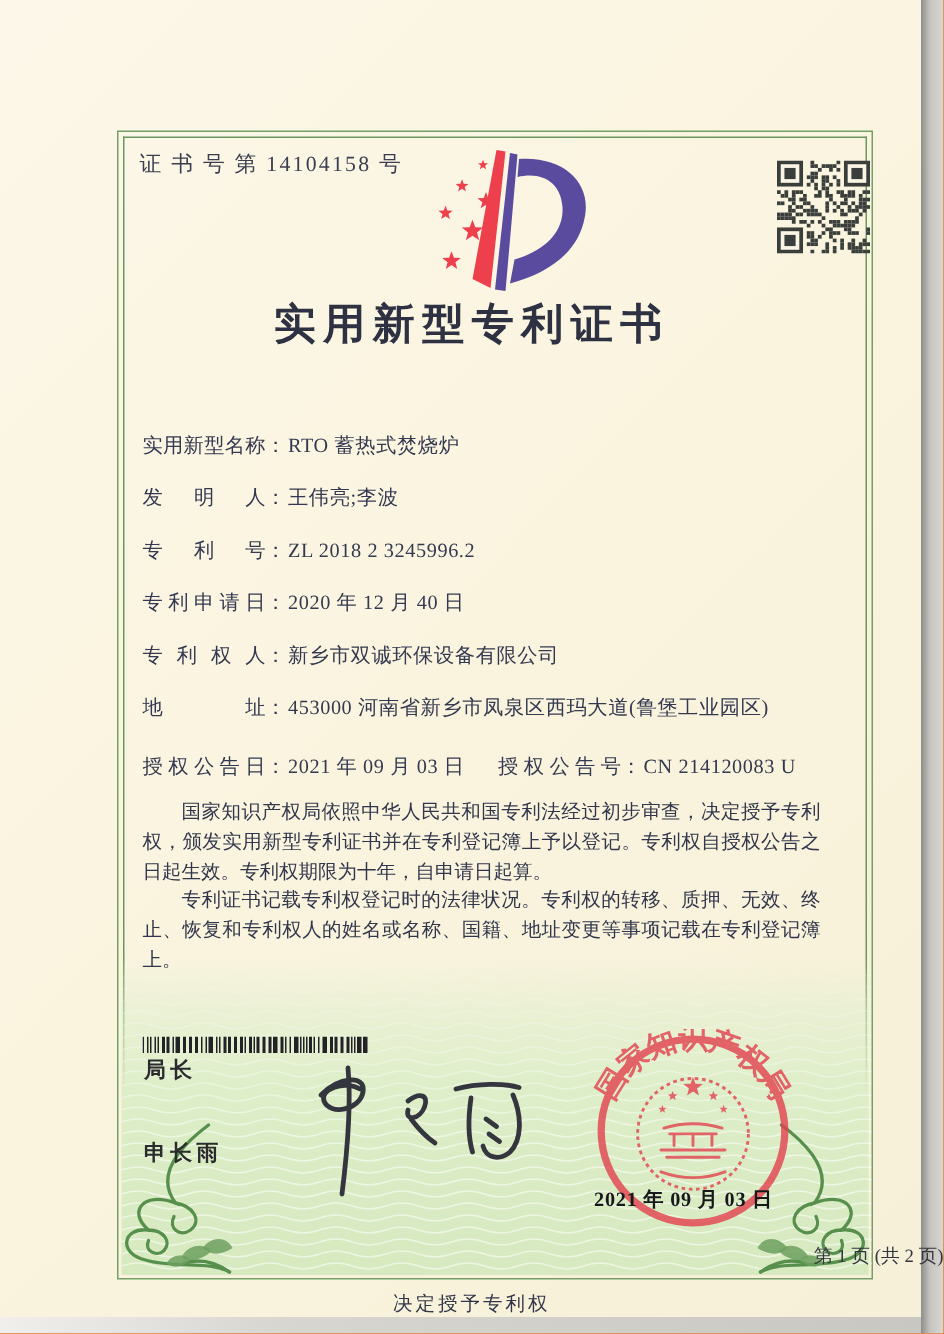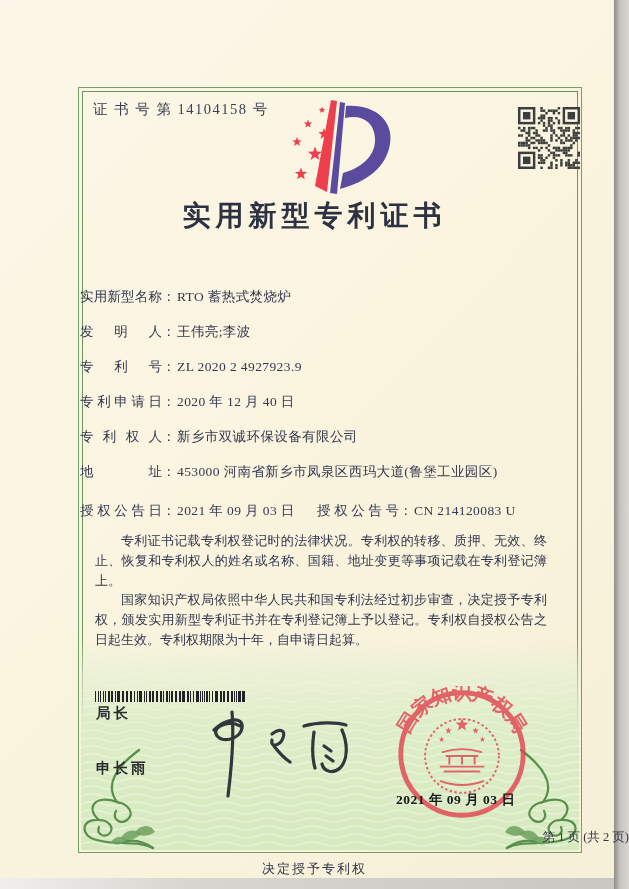--- a/index.html
+++ b/index.html
@@ -18,21 +18,21 @@
   .green-zone{position:absolute;left:2px;right:2px;bottom:2px;height:212px;
           background:linear-gradient(180deg,rgba(224,239,206,0) 0,rgba(224,239,206,.55) 34px,#ddeec8 90px,#d7e9bf 100%);}
   .green-zone svg{position:absolute;left:0;top:0;}
   .orn{position:absolute;bottom:-4px;}
   .orn-l{left:-4px;}
   .orn-r{right:-4px;}
   .abs{position:absolute;}
   .cert-no{left:93px;top:100px;font-size:14.5px;letter-spacing:1.5px;color:#3b3e50;white-space:nowrap;}
   .title{left:0;top:197px;width:629px;text-align:center;font-size:28px;font-weight:700;
          letter-spacing:5px;color:#2d3142;}
-  .row{position:absolute;left:80px;width:470px;height:20px;font-size:13.5px;color:#343850;white-space:nowrap;}
+  .row{position:absolute;left:95px;width:470px;height:20px;font-size:13.5px;color:#343850;white-space:nowrap;}
   .flabel{display:inline-block;width:82px;text-align:justify;text-align-last:justify;vertical-align:top;}
   .fcolon{display:inline-block;width:13px;}
   .fvalue{margin-left:2px;letter-spacing:.4px;}
   .grant2{position:absolute;left:237px;top:0;}
   .paras{left:95px;top:531px;width:452px;font-size:13px;line-height:19.8px;color:#32364c;text-align:justify;}
   .paras p{margin:0;text-indent:2em;}
   .officer{font-family:"Liberation Sans","DejaVu Sans",sans-serif;font-weight:600;font-size:14.5px;
            color:#2a2b2e;letter-spacing:3px;white-space:nowrap;}
   .seal-date{left:396px;top:791px;font-size:13.5px;font-weight:700;color:#17181c;letter-spacing:.5px;z-index:6;white-space:nowrap;}
   .page-ind{left:0;top:829px;width:629px;text-align:right;font-size:12.5px;color:#33363f;z-index:5;}
@@ -328,41 +328,41 @@
 
   <div class="abs title">实用新型专利证书</div>
 
   <div class="row" style="top:288px">
     <span class="flabel">实用新型名称</span><span class="fcolon">：</span><span class="fvalue">RTO 蓄热式焚烧炉</span>
   </div>
   <div class="row" style="top:323px">
     <span class="flabel">发明人</span><span class="fcolon">：</span><span class="fvalue">王伟亮;李波</span>
   </div>
   <div class="row" style="top:358px">
-    <span class="flabel">专利号</span><span class="fcolon">：</span><span class="fvalue">ZL 2020 2 4927923.9</span>
+    <span class="flabel">专利号</span><span class="fcolon">：</span><span class="fvalue">ZL 2018 2 3245996.2</span>
   </div>
   <div class="row" style="top:393px">
     <span class="flabel">专利申请日</span><span class="fcolon">：</span><span class="fvalue">2020 年 12 月 40 日</span>
   </div>
   <div class="row" style="top:428px">
     <span class="flabel">专利权人</span><span class="fcolon">：</span><span class="fvalue">新乡市双诚环保设备有限公司</span>
   </div>
   <div class="row" style="top:463px">
     <span class="flabel">地址</span><span class="fcolon">：</span><span class="fvalue">453000 河南省新乡市凤泉区西玛大道(鲁堡工业园区)</span>
   </div>
   <div class="row" style="top:502px">
     <span class="flabel">授权公告日</span><span class="fcolon">：</span><span class="fvalue">2021 年 09 月 03 日</span>
     <span class="grant2">
       <span class="flabel">授权公告号</span><span class="fcolon">：</span><span class="fvalue">CN 214120083 U</span>
     </span>
   </div>
 
   <div class="abs paras">
+    <p>国家知识产权局依照中华人民共和国专利法经过初步审查，决定授予专利权，颁发实用新型专利证书并在专利登记簿上予以登记。专利权自授权公告之日起生效。专利权期限为十年，自申请日起算。</p>
     <p>专利证书记载专利权登记时的法律状况。专利权的转移、质押、无效、终止、恢复和专利权人的姓名或名称、国籍、地址变更等事项记载在专利登记簿上。</p>
-    <p>国家知识产权局依照中华人民共和国专利法经过初步审查，决定授予专利权，颁发实用新型专利证书并在专利登记簿上予以登记。专利权自授权公告之日起生效。专利权期限为十年，自申请日起算。</p>
   </div>
 
   <svg class="abs" style="left:95px;top:691px;z-index:4;" width="155" height="11" viewBox="0 0 155 11">
       <g id="bars">
         <rect x="0" y="0" width="1" height="11" fill="#222326"></rect>
         <rect x="3" y="0" width="1" height="11" fill="#222326"></rect>
         <rect x="5" y="0" width="1" height="11" fill="#222326"></rect>
         <rect x="8" y="0" width="1" height="11" fill="#222326"></rect>
         <rect x="10" y="0" width="1" height="11" fill="#222326"></rect>
         <rect x="13" y="0" width="2" height="11" fill="#222326"></rect>

